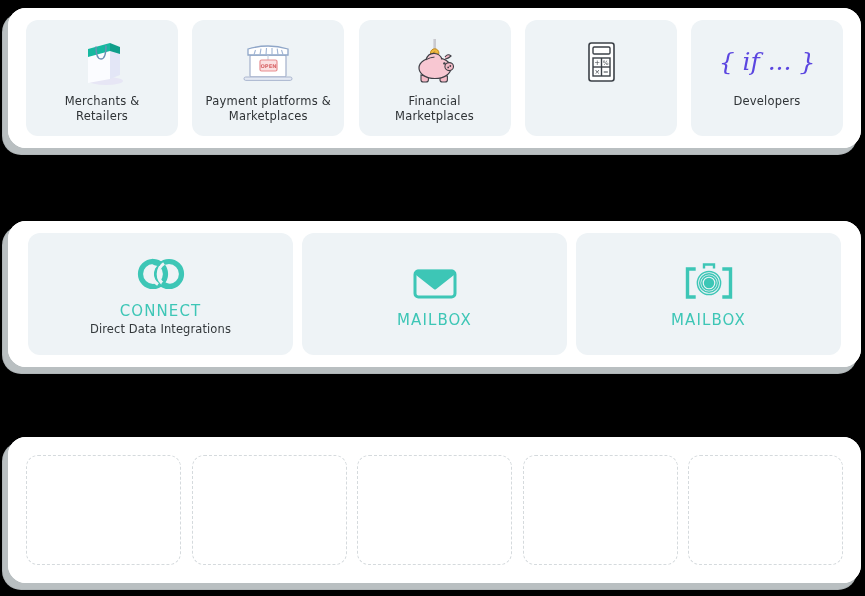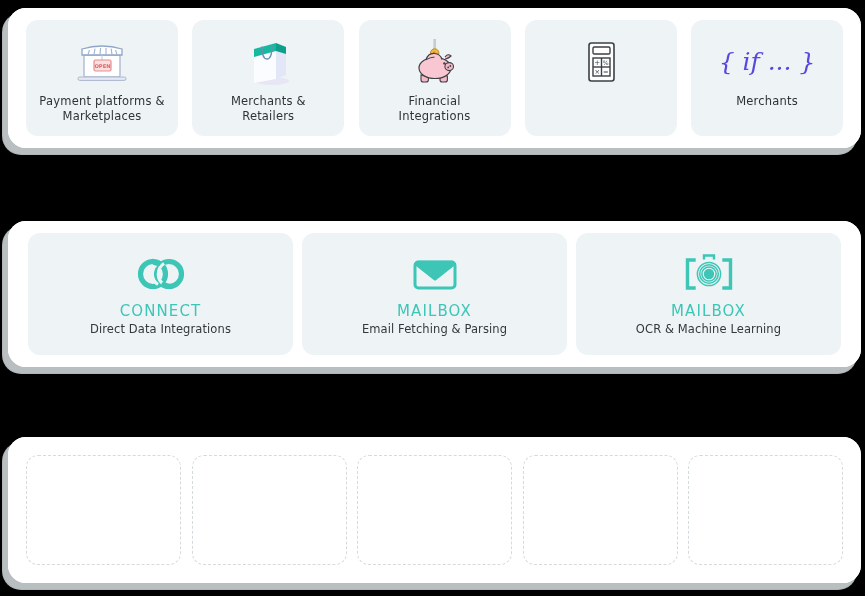--- a/index.html
+++ b/index.html
@@ -115,20 +115,36 @@
     border-radius: 12px;
     box-sizing: border-box;
     background: transparent;
   }
 </style>
 </head>
 <body>
 
 <div class="panel" id="panel-segments">
   <div class="panel-inner">
+
+    <div class="seg-card">
+      <div class="seg-icon">
+        <svg width="56" height="54" viewBox="0 0 56 54">
+          <ellipse cx="32" cy="46" rx="17" ry="4" fill="#e7e6f5"></ellipse>
+          <path d="M14 14 L36 8 L36 44 L14 48 Z" fill="#fbfcff"></path>
+          <path d="M36 8 L46 12 L46 40 L36 44 Z" fill="#e3e6f6"></path>
+          <path d="M14 14 L36 8 L46 12 L24 18 Z" fill="#f2f4fb"></path>
+          <path d="M14 14 L36 8 L36 16 L14 22 Z" fill="#16b8a0"></path>
+          <path d="M36 8 L46 12 L46 19 L36 16 Z" fill="#0f9e8a"></path>
+          <path d="M22 12 q0 12 5 12 q5 0 5 -13" fill="none" stroke="#6d8fb5" stroke-width="1.4" stroke-linecap="round"></path>
+        </svg>
+      </div>
+      <div class="seg-label">Merchants &amp;
+Retailers</div>
+    </div>
 
     <div class="seg-card">
       <div class="seg-icon">
         <svg width="60" height="54" viewBox="0 0 60 54">
           <rect x="12" y="20" width="36" height="22" rx="1.5" fill="#ffffff" stroke="#aab6cf" stroke-width="1.3"></rect>
           <rect x="6" y="42" width="48" height="3.4" rx="1.7" fill="#e4e9f3" stroke="#aab6cf" stroke-width="1"></rect>
           <path d="M10 20 L50 20 L50 14 q-20 -6 -40 0 Z" fill="#ffffff" stroke="#8fa6c8" stroke-width="1.3"></path>
           <g stroke="#9fb4d4" stroke-width="1.1">
             <line x1="16" y1="19.6" x2="17.5" y2="15"></line>
             <line x1="22" y1="19.6" x2="23" y2="13.6"></line>
@@ -142,53 +158,37 @@
           <text x="30.5" y="32.6" font-family="DejaVu Sans, sans-serif" font-size="5.2" fill="#d9696c" text-anchor="middle" font-weight="bold">OPEN</text>
         </svg>
       </div>
       <div class="seg-label">Payment platforms &amp;
 Marketplaces</div>
     </div>
 
     <div class="seg-card">
       <div class="seg-icon">
         <svg width="56" height="54" viewBox="0 0 56 54">
-          <ellipse cx="32" cy="46" rx="17" ry="4" fill="#e7e6f5"></ellipse>
-          <path d="M14 14 L36 8 L36 44 L14 48 Z" fill="#fbfcff"></path>
-          <path d="M36 8 L46 12 L46 40 L36 44 Z" fill="#e3e6f6"></path>
-          <path d="M14 14 L36 8 L46 12 L24 18 Z" fill="#f2f4fb"></path>
-          <path d="M14 14 L36 8 L36 16 L14 22 Z" fill="#16b8a0"></path>
-          <path d="M36 8 L46 12 L46 19 L36 16 Z" fill="#0f9e8a"></path>
-          <path d="M22 12 q0 12 5 12 q5 0 5 -13" fill="none" stroke="#6d8fb5" stroke-width="1.4" stroke-linecap="round"></path>
-        </svg>
-      </div>
-      <div class="seg-label">Merchants &amp;
-Retailers</div>
-    </div>
-
-    <div class="seg-card">
-      <div class="seg-icon">
-        <svg width="56" height="54" viewBox="0 0 56 54">
           <rect x="26.4" y="4" width="2.6" height="11" fill="#c9c9cf"></rect>
           <circle cx="27.7" cy="18" r="4.2" fill="#f0b942" stroke="#c08a20" stroke-width="1"></circle>
           <text x="27.7" y="20.2" font-family="DejaVu Sans, sans-serif" font-size="5" fill="#a8761a" text-anchor="middle">$</text>
           <path d="M14 40 l0 5 q0 2 2.4 2 l2.6 0 q2.4 0 2.4 -2 l0 -3 Z" fill="#f4b9c6" stroke="#3f3f46" stroke-width="1.1"></path>
           <path d="M33 40 l0 5 q0 2 2.4 2 l2.6 0 q2.4 0 2.4 -2 l0 -4 Z" fill="#f4b9c6" stroke="#3f3f46" stroke-width="1.1"></path>
           <ellipse cx="28" cy="33" rx="16" ry="10.5" fill="#f8c7d2" stroke="#3f3f46" stroke-width="1.2"></ellipse>
           <path d="M19 25 q2 -7 8.5 -6.5 q6 .5 7.5 6" fill="#f8c7d2" stroke="#3f3f46" stroke-width="1.2"></path>
           <path d="M19.5 24.5 q3.5 -2.2 8 -2.4" fill="none" stroke="#3f3f46" stroke-width="1"></path>
           <ellipse cx="42.2" cy="31.6" rx="4.3" ry="4" fill="#f4b9c6" stroke="#3f3f46" stroke-width="1.1"></ellipse>
           <circle cx="43.3" cy="31" r="0.9" fill="#3f3f46"></circle>
           <circle cx="41.2" cy="32.4" r="0.9" fill="#3f3f46"></circle>
           <circle cx="37.4" cy="28.4" r="1.2" fill="#3f3f46"></circle>
           <path d="M38 22 q3 -4 6 -1 q-2 2 -6 3.3" fill="#f4b9c6" stroke="#3f3f46" stroke-width="1.1"></path>
         </svg>
       </div>
       <div class="seg-label">Financial
-Integrations</div>
+Marketplaces</div>
     </div>
 
     <div class="seg-card">
       <div class="seg-icon">
         <svg width="48" height="54" viewBox="0 0 48 54">
           <rect x="12" y="8" width="25" height="38" rx="2.4" fill="#ffffff" stroke="#3b4047" stroke-width="1.6"></rect>
           <rect x="16" y="12" width="17" height="7" rx="1.3" fill="#ffffff" stroke="#3b4047" stroke-width="1.4"></rect>
           <rect x="16" y="23" width="17" height="18" fill="none" stroke="#3b4047" stroke-width="1.4"></rect>
           <line x1="24.5" y1="23" x2="24.5" y2="41" stroke="#3b4047" stroke-width="1.4"></line>
           <line x1="16" y1="32" x2="33" y2="32" stroke="#3b4047" stroke-width="1.4"></line>
@@ -199,21 +199,21 @@
         </svg>
       </div>
     </div>
 
     <div class="seg-card">
       <div class="seg-icon">
         <svg width="110" height="48" viewBox="0 0 110 48">
           <text x="55" y="32" font-family="DejaVu Serif, serif" font-size="25" font-style="italic" fill="#5b46e0" text-anchor="middle">{ if ... }</text>
         </svg>
       </div>
-      <div class="seg-label">Merchants</div>
+      <div class="seg-label">Developers</div>
     </div>
 
   </div>
 </div>
 
 <div class="panel" id="panel-products">
   <div class="panel-inner">
 
     <div class="prod-card">
       <div class="prod-icon">
@@ -232,37 +232,35 @@
 
     <div class="prod-card">
       <div class="prod-icon">
         <svg width="56" height="44" viewBox="0 0 56 44">
           <rect x="8" y="10" width="40" height="26" rx="3.4" fill="none" stroke="#3dc6b6" stroke-width="3"></rect>
           <path d="M8.5 12 L28 27 L47.5 12 L47.5 10.4 q0 -1.6 -2 -1.6 L10.5 8.8 q-2 0 -2 1.6 Z" fill="#3dc6b6"></path>
           <path d="M9 12 L28 27 L47 12" fill="none" stroke="#3dc6b6" stroke-width="3" stroke-linejoin="round" stroke-linecap="round"></path>
         </svg>
       </div>
       <div class="prod-title">MAILBOX</div>
-      <div class="prod-sub">Email Fetching &amp; Parsing</div>
     </div>
 
     <div class="prod-card">
       <div class="prod-icon">
         <svg width="56" height="46" viewBox="0 0 56 46">
           <path d="M13 9 L6.5 9 L6.5 37 L13 37" fill="none" stroke="#3dc6b6" stroke-width="3.4" stroke-linecap="square"></path>
           <path d="M43 9 L49.5 9 L49.5 37 L43 37" fill="none" stroke="#3dc6b6" stroke-width="3.4" stroke-linecap="square"></path>
           <path d="M23 8.5 L23 4.5 L33 4.5 L33 8.5" fill="none" stroke="#3dc6b6" stroke-width="2.4"></path>
           <circle cx="28" cy="23" r="11.6" fill="none" stroke="#3dc6b6" stroke-width="1.5"></circle>
           <circle cx="28" cy="23" r="9.3" fill="none" stroke="#3dc6b6" stroke-width="1.5"></circle>
           <circle cx="28" cy="23" r="7.1" fill="none" stroke="#3dc6b6" stroke-width="1.5"></circle>
           <circle cx="28" cy="23" r="5.2" fill="#3dc6b6"></circle>
         </svg>
       </div>
       <div class="prod-title">MAILBOX</div>
-      <div class="prod-sub">OCR &amp; Machine Learning</div>
     </div>
 
   </div>
 </div>
 
 <div class="panel" id="panel-slots">
   <div class="panel-inner">
     <div class="slot"></div>
     <div class="slot"></div>
     <div class="slot"></div>

